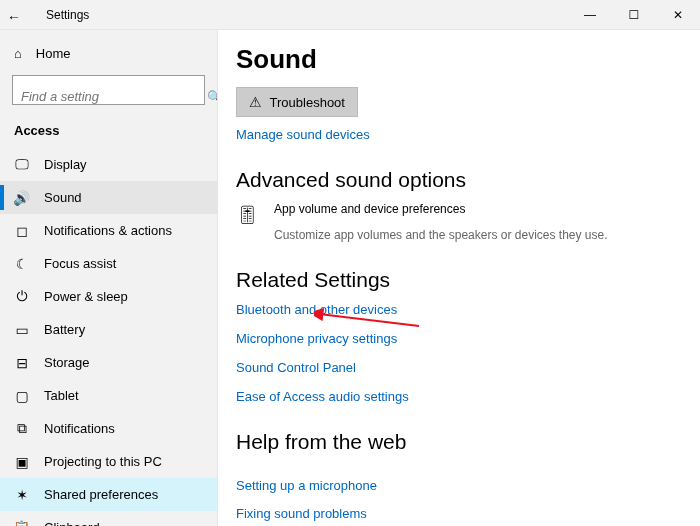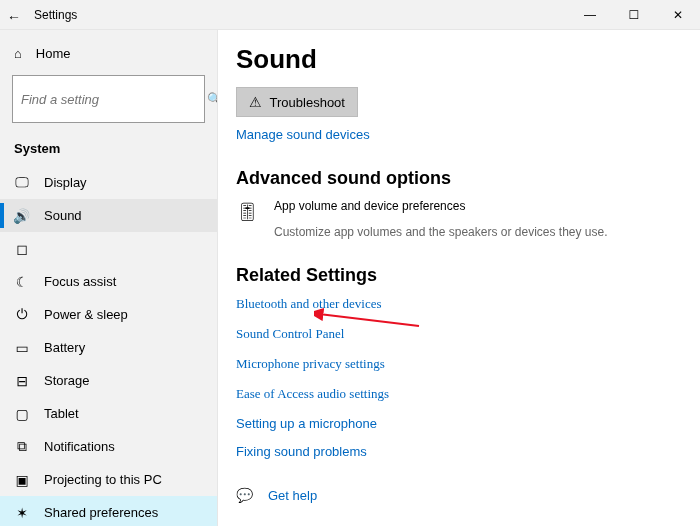--- a/index.html
+++ b/index.html
@@ -1,39 +1,39 @@
 <!DOCTYPE html>
 <html><head>
 <meta charset="utf-8">
 <style>
   * { box-sizing: border-box; margin: 0; padding: 0; }
   body { font-family: "Segoe UI", Arial, sans-serif; font-size: 13px; color: #000; width:700px; height:526px; overflow:hidden; background:#fff; }
   .window { display:flex; flex-direction:column; height:100%; }
   .titlebar { height:30px; display:flex; align-items:center; background:#f2f2f2; border-bottom:1px solid #e6e6e6;}
   .titlebar .back { width:28px; text-align:center; font-size:14px; color:#000;}
-  .titlebar .title { font-size:12px; margin-left:6px; }
+  .titlebar .title { font-size:12px; margin-left:18px; }
   .titlebar .spacer { flex:1; }
   .winbtn { width:44px; height:30px; display:flex; align-items:center; justify-content:center; font-size:12px; color:#000;}
   .body { flex:1; display:flex; overflow:hidden; }
   .sidebar { width:218px; background:#f2f2f2; border-right:1px solid #e6e6e6; padding-top:6px; overflow-y:auto;}
   .home { display:flex; align-items:center; padding:10px 14px; gap:14px;}
   .search-wrap { padding:4px 12px 12px 12px;}
-  .search { display:flex; align-items:center; border:1px solid #999; height:48px; background:#fff;}
+  .search { display:flex; align-items:flex-end; border:1px solid #999; height:30px; background:#fff;}
   .search input { flex:1; border:none; outline:none; padding:0 8px; font-size:13px; font-style:italic; color:#666; background:transparent;}
   .search .sicon { width:26px; text-align:center; color:#666; font-size:12px;}
   .section-title { font-weight:600; padding:6px 14px 10px 14px; font-size:13px;}
   .nav-item { display:flex; align-items:center; height:33px; padding:0 14px; gap:14px; position:relative; cursor:default;}
   .nav-item .icon { width:16px; height:16px; display:flex; align-items:center; justify-content:center; color:#000; font-size:14px;}
   .nav-item.active { background:#e5e5e5; }
   .nav-item.active::before { content:""; position:absolute; left:0; top:4px; bottom:4px; width:4px; background:#0078d4;}
   .nav-item.hover { background:#d5f3fb; }
   .nav-item .label { font-size:13px; }
   .main { flex:1; padding:10px 18px 10px 18px; overflow-y:auto; position:relative;}
   h1 { font-size:26px; font-weight:600; margin:4px 0 12px 0;}
-  h2 { font-size:18px; font-weight:700; margin:26px 0 10px 0;}
+  h2 { font-size:21px; font-weight:400; margin:26px 0 10px 0;}
   .btn { display:inline-flex; align-items:center; gap:8px; background:#cccccc; border:1px solid #bbb; padding:6px 12px; font-size:13px;}
   .btn .bicon { font-size:14px;}
   .link { color:#0067c0; font-size:13px; display:inline-block; margin-top:10px; cursor:pointer;}
   .adv-row { display:flex; gap:14px; margin-top:8px; align-items:flex-start;}
   .adv-row .aicon { width:24px; font-size:18px; color:#000; padding-top:2px;}
   .adv-row .atitle { font-size:12px; font-weight:400; color:#000;}
   .adv-row .asub { font-size:12px; color:#666; margin-top:12px;}
   .rel-links .link { display:block; margin-top:14px;}
   .help-row { display:flex; align-items:center; gap:14px; margin-top:16px;}
   .help-row .hicon { width:18px; font-size:14px; color:#000;}
@@ -56,32 +56,33 @@
       <div class="home">
         <span class="icon">⌂</span>
         <span>Home</span>
       </div>
       <div class="search-wrap">
         <div class="search">
           <input type="text" placeholder="Find a setting" style="">
           <span class="sicon">🔍</span>
         </div>
       </div>
-      <div class="section-title">System</div>
+      <div class="section-title">Access</div>
 
       <div class="nav-item">
         <span class="icon">🖵</span>
         <span class="label">Display</span>
       </div>
       <div class="nav-item active">
         <span class="icon">🔊</span>
         <span class="label">Sound</span>
       </div>
       <div class="nav-item">
         <span class="icon">◻</span>
+        <span class="label">Notifications &amp; actions</span>
       </div>
       <div class="nav-item">
         <span class="icon">☾</span>
         <span class="label">Focus assist</span>
       </div>
       <div class="nav-item">
         <span class="icon">⏻</span>
         <span class="label">Power &amp; sleep</span>
       </div>
       <div class="nav-item">
@@ -125,27 +126,28 @@
       <h2>Advanced sound options</h2>
       <div class="adv-row">
         <div class="aicon">🎚</div>
         <div>
           <div class="atitle">App volume and device preferences</div>
           <div class="asub">Customize app volumes and the speakers or devices they use.</div>
         </div>
       </div>
 
       <h2>Related Settings</h2>
-      <div class="rel-links" style="margin-top:-4px;font-family:Liberation Serif, serif;">
+      <div class="rel-links" style="margin-top:-4px;">
         <span class="link">Bluetooth and other devices</span>
+        <span class="link">Microphone privacy settings</span>
         <span class="link">Sound Control Panel</span>
-        <span class="link">Microphone privacy settings</span>
         <span class="link">Ease of Access audio settings</span>
       </div>
 
+      <h2>Help from the web</h2>
       <div style="margin-top:-4px;">
         <div><span class="link" style="margin-top:18px">Setting up a microphone</span></div>
         <div><span class="link" style="margin-top:13px">Fixing sound problems</span></div>
       </div>
 
       <div class="help-row" style="margin-top:28px;">
         <span class="hicon">💬</span>
         <span class="link" style="margin-top:0">Get help</span>
       </div>
       

